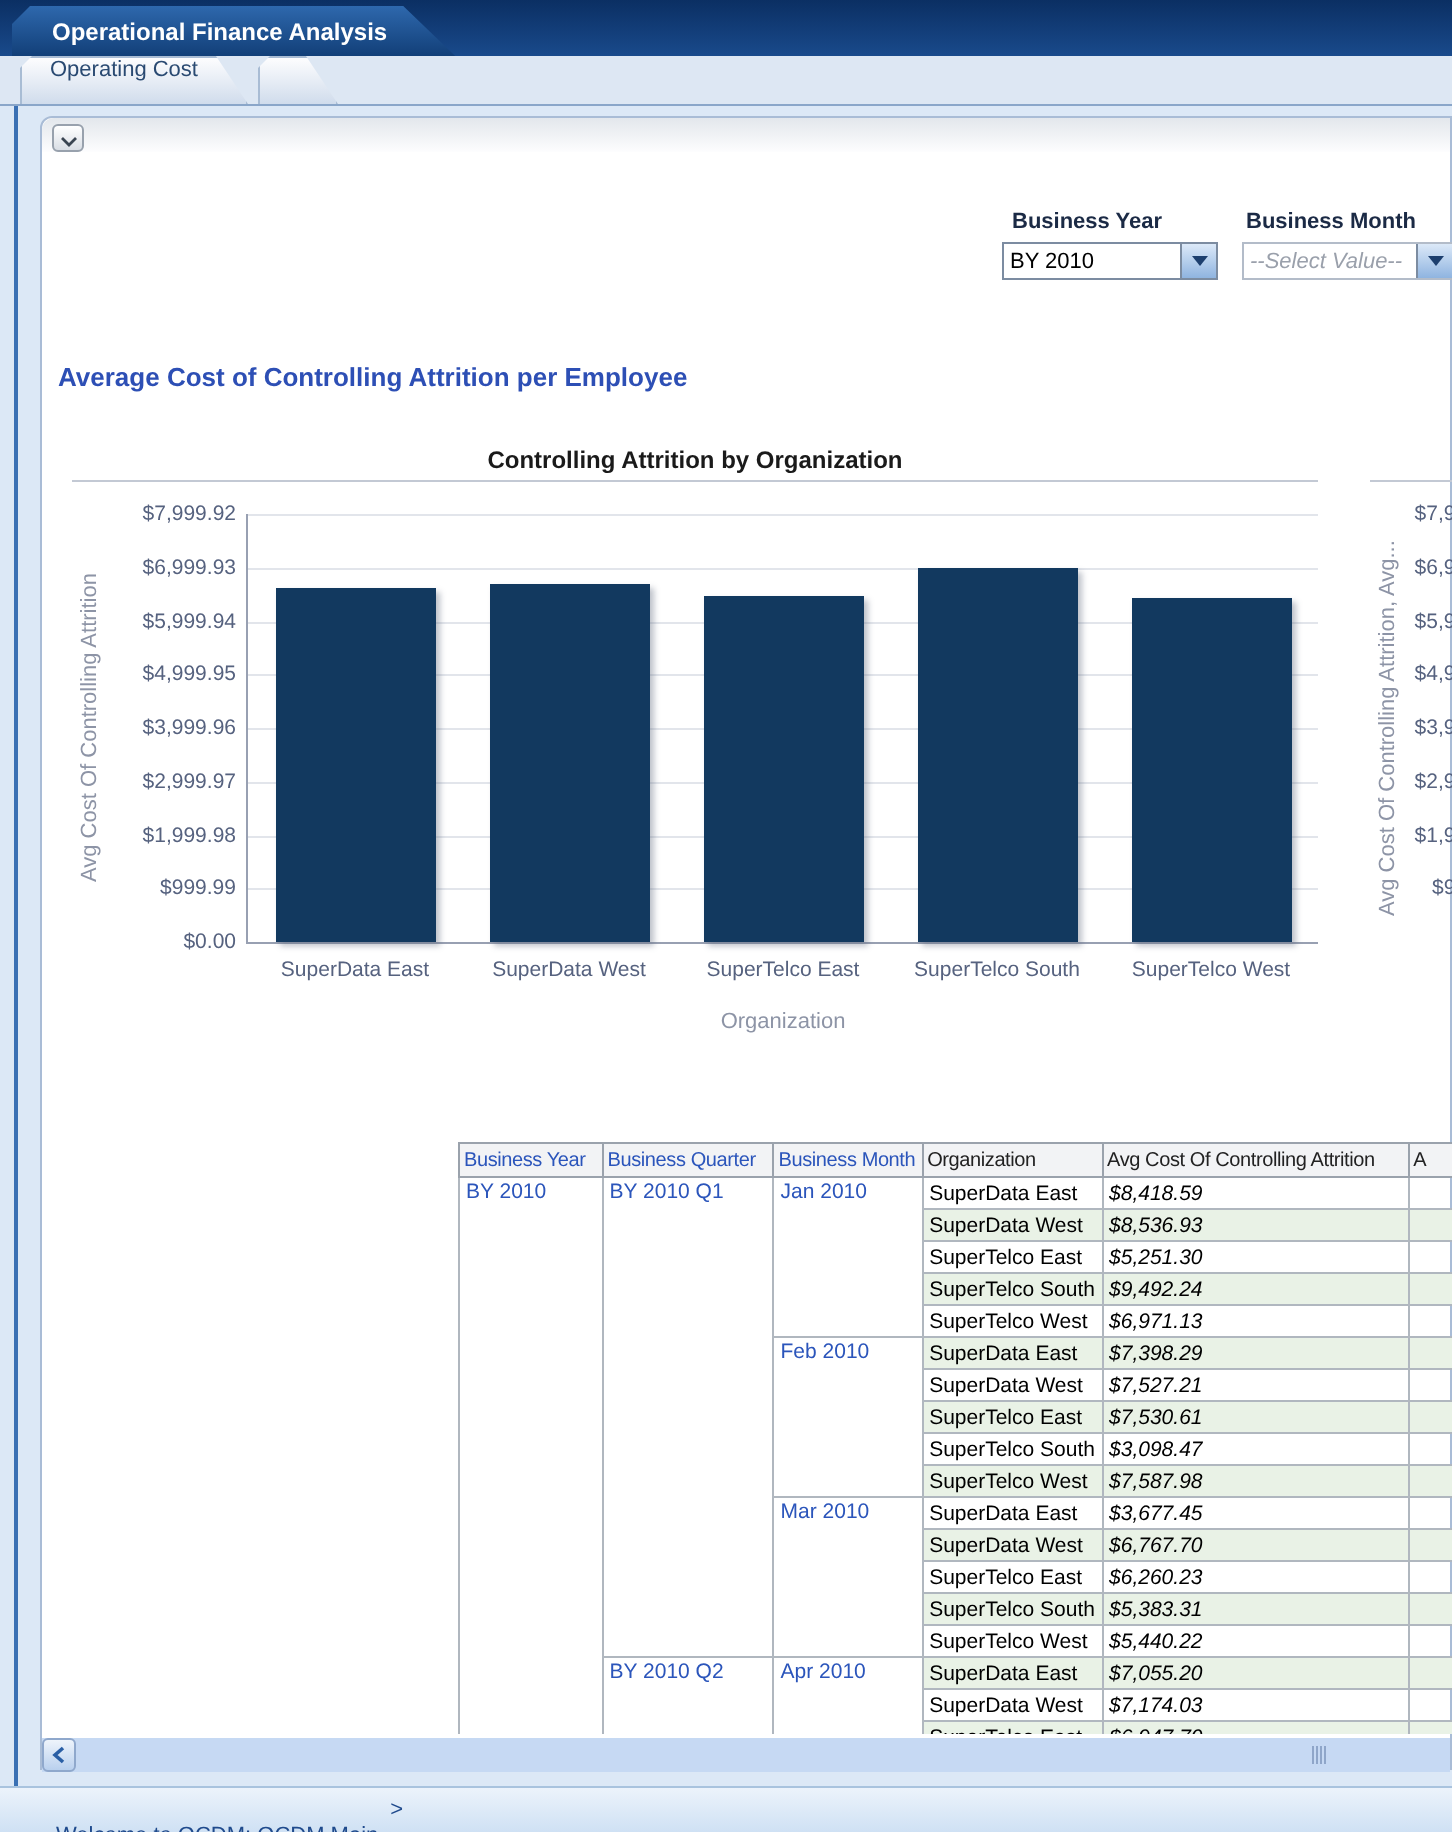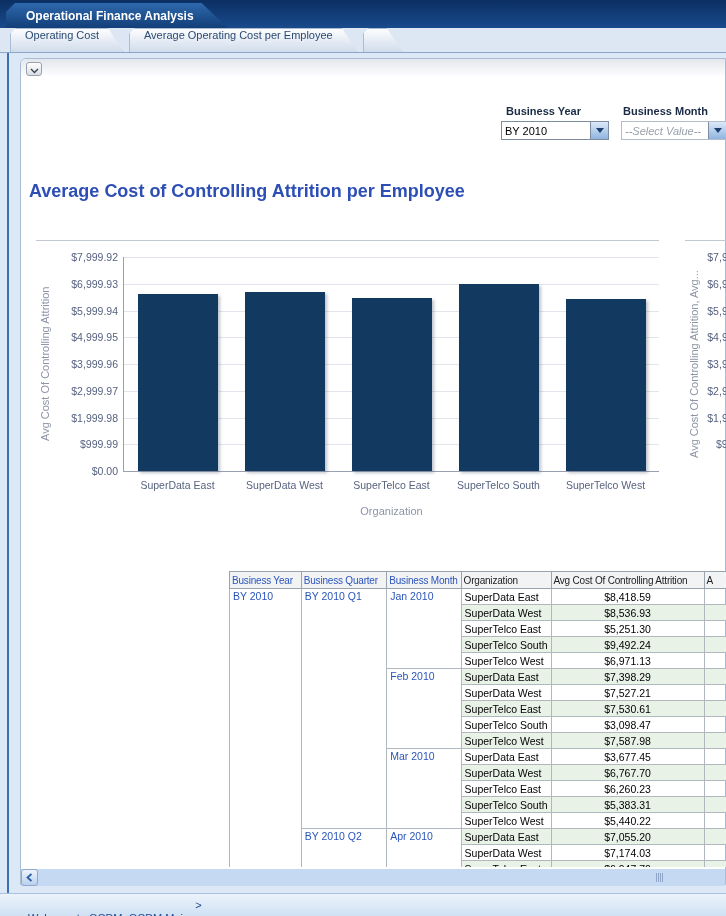--- a/index.html
+++ b/index.html
@@ -41,21 +41,21 @@
   .sel-month{left:600px;top:62px;width:106px;}
   .select .txt{flex:1;display:flex;align-items:center;padding-left:3px;color:#000;
           white-space:nowrap;overflow:hidden;}
   .select.disabled{border-color:#b3bcc9;}
   .select.disabled .txt{color:#9aa0ab;font-style:italic;}
   .arrow-btn{width:17px;background:linear-gradient(#dce9f8,#8fb4e0);border-left:1px solid #7c8ca1;
           display:flex;align-items:center;justify-content:center;}
   .tri{width:0;height:0;border-left:4px solid transparent;border-right:4px solid transparent;
           border-top:5px solid #1d3f6e;}
   
-  .heading{position:absolute;left:8px;top:122px;font-size:18px;font-weight:bold;color:#2d4fb5;}
+  .heading{position:absolute;left:8px;top:122px;font-size:13px;font-weight:bold;color:#2d4fb5;}
   
   .chartbox{position:absolute;left:15px;top:164px;width:623px;height:300px;}
   .chart-title{position:absolute;top:0;left:0;width:100%;text-align:center;
           font-size:12px;font-weight:bold;color:#1a1a1a;}
   .chart-underline{position:absolute;top:17px;left:0;width:100%;height:1px;background:#c3c9d4;}
   .ytitle{position:absolute;left:2px;top:34px;height:214px;width:14px;display:flex;align-items:center;
           justify-content:center;color:#8d94a6;font-size:11px;writing-mode:vertical-rl;
           transform:rotate(180deg);white-space:nowrap;}
   .yticks{position:absolute;left:16px;top:34px;width:68px;height:214px;}
   .ytick{position:absolute;right:2px;transform:translateY(-50%);font-size:10.5px;color:#56627f;
@@ -82,21 +82,21 @@
   .tablebox table{border-collapse:collapse;table-layout:fixed;font-size:10.5px;
           border:1px solid #9aa2ac;}
   .tablebox th{height:16px;background:#f2f3f5;border:1px solid #9aa2ac;font-weight:normal;
           text-align:left;padding:0 2px;white-space:nowrap;overflow:hidden;font-size:10px;
           letter-spacing:-0.2px;cursor:pointer;}
   .tablebox th.blue{color:#2b55bb;}
   .tablebox th.dark{color:#222;}
   .tablebox td{border:1px solid #b0b7bf;height:16px;padding:0 3px;white-space:nowrap;
           overflow:hidden;box-sizing:border-box;color:#000;}
   .tablebox td.hier{color:#2b55bb;vertical-align:top;background:#fff;padding-top:1px;cursor:pointer;}
-  .tablebox td.val{text-align:center;}
+  .tablebox td.val{text-align:left;font-style:italic;}
   .tablebox td.g{background:#e9f2e6;}
   
   .hscroll{position:absolute;left:0;top:810px;width:704px;height:17px;background:#c6d9f3;display:flex;}
   .scroll-btn{width:17px;height:17px;flex:0 0 auto;background:linear-gradient(#eef4fb,#b9d0ee);
           border:1px solid #8fa8cc;border-radius:3px;display:flex;align-items:center;
           justify-content:center;box-sizing:border-box;cursor:pointer;padding:0;}
   .scroll-track{flex:1;position:relative;}
   .grip{position:absolute;left:618px;top:4px;display:flex;gap:1px;cursor:pointer;}
   .grip i{width:1px;height:9px;background:#8fa6c9;}
   
@@ -117,23 +117,20 @@
     </div>
   </div>
 
   <div class="subtabs">
 
       <div class="subtab">
         <span>Operating Cost</span>
       </div>
 
 
-      <div class="subtab">
-        <span>Average Operating Cost per Employee</span>
-      </div>
 
 
       <div class="subtab">
         
       </div>
     </div>
 
   <div class="rail"></div>
 
   <div class="panel">
@@ -159,20 +156,21 @@
     <div class="select sel-month disabled">
       <span class="txt">--Select Value--</span>
       <span class="arrow-btn">
           <i class="tri"></i>
         </span>
     </div>
 
     <div class="heading">Average Cost of Controlling Attrition per Employee</div>
 
     <div class="chartbox">
+      <div class="chart-title">Controlling Attrition by Organization</div>
       <div class="chart-underline"></div>
       <div class="ytitle">Avg Cost Of Controlling Attrition</div>
       <div class="yticks" id="yticks">
           <div class="ytick" style="top: 0px;">$7,999.92</div>
           <div class="ytick" style="top: 26.75px;">$6,999.93</div>
           <div class="ytick" style="top: 53.5px;">$5,999.94</div>
           <div class="ytick" style="top: 80.25px;">$4,999.95</div>
           <div class="ytick" style="top: 107px;">$3,999.96</div>
           <div class="ytick" style="top: 133.75px;">$2,999.97</div>
           <div class="ytick" style="top: 160.5px;">$1,999.98</div>

